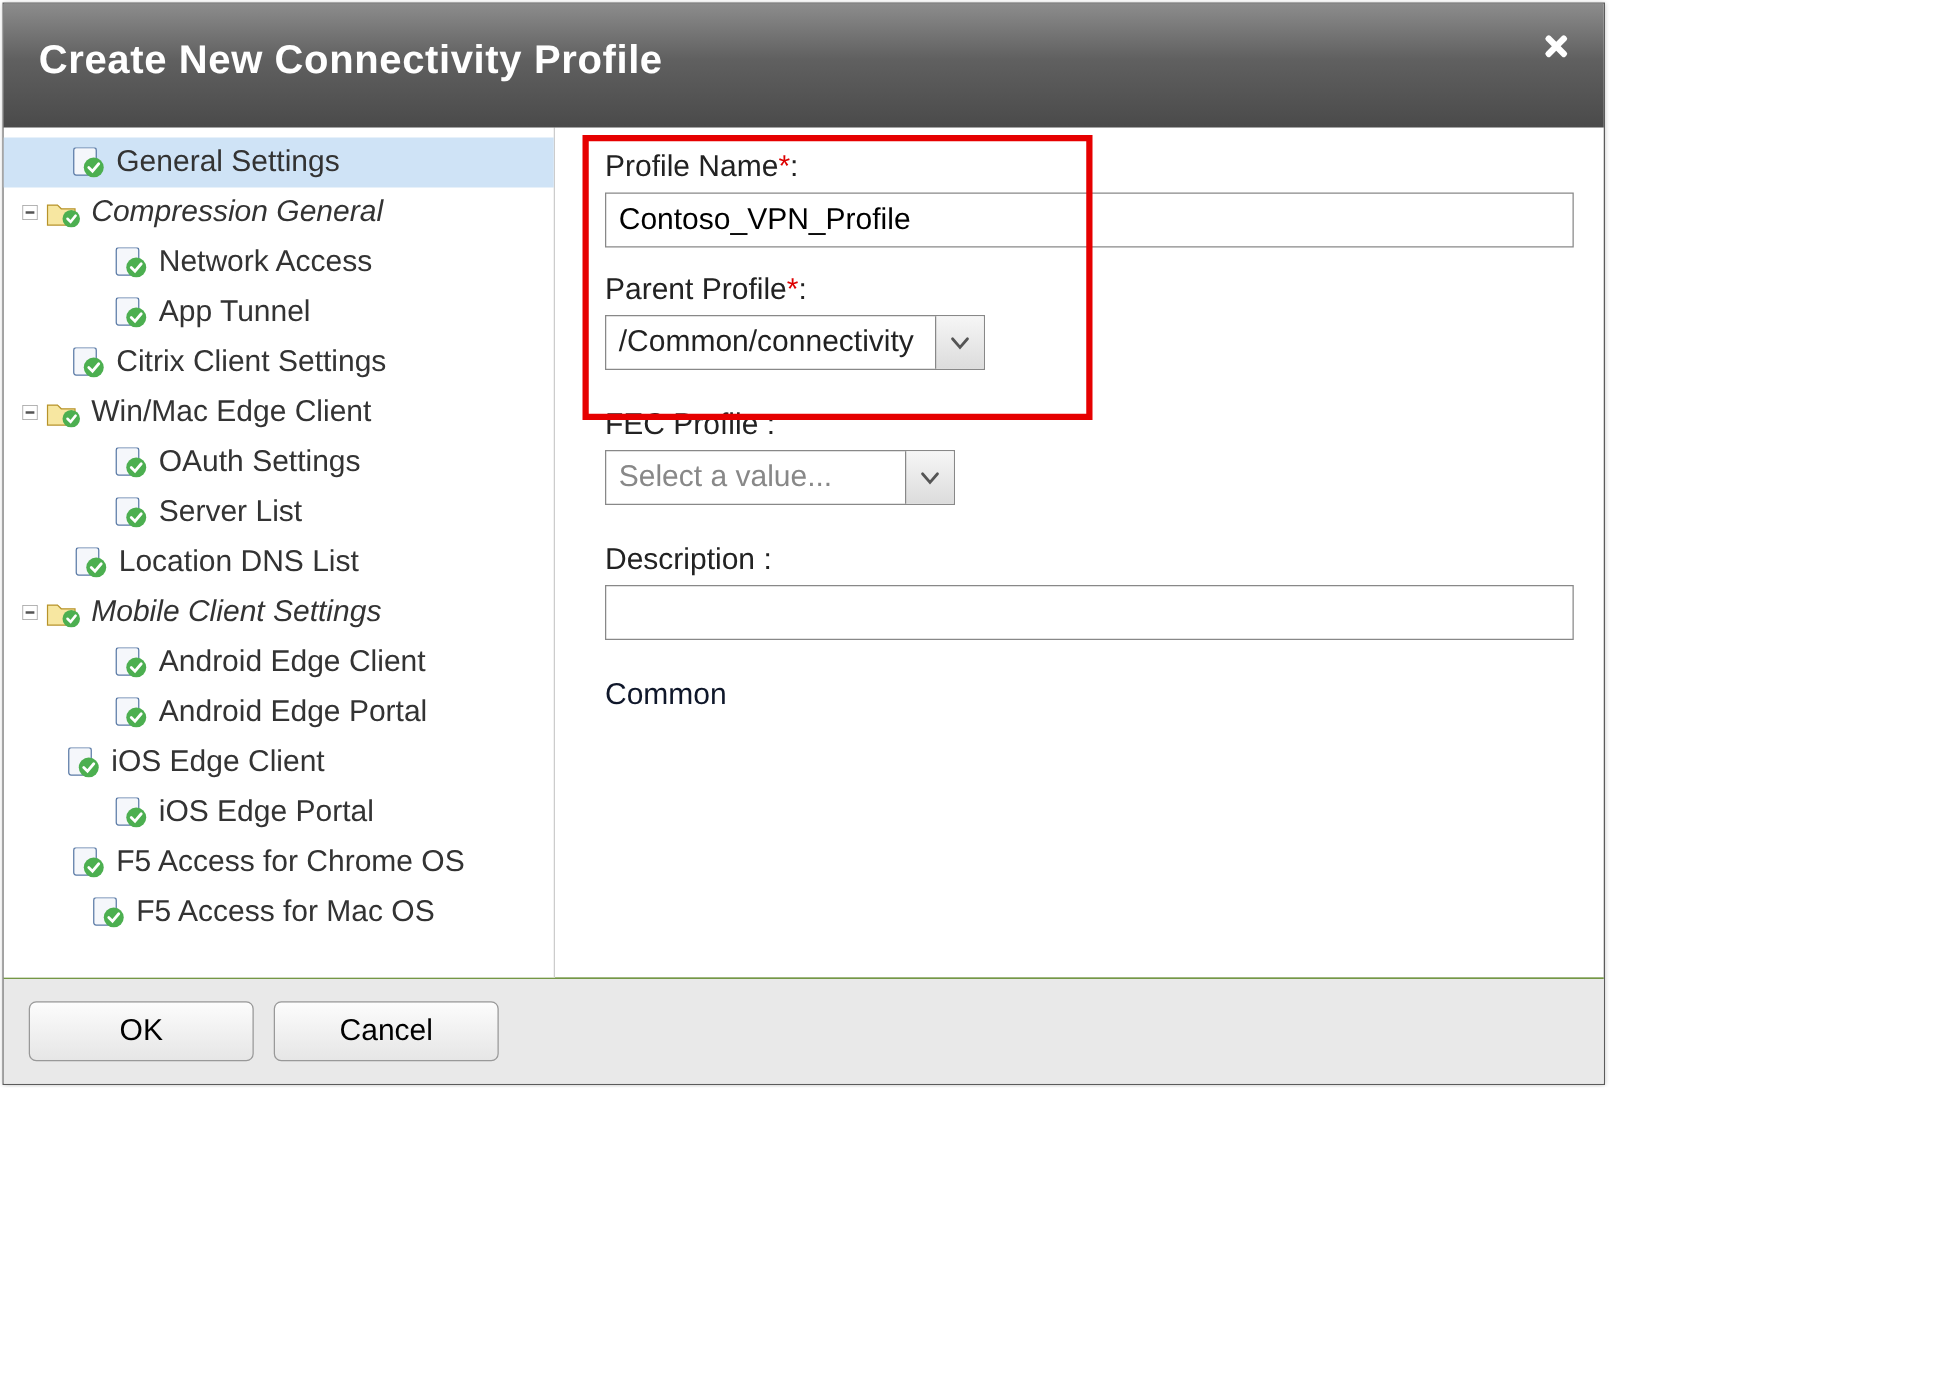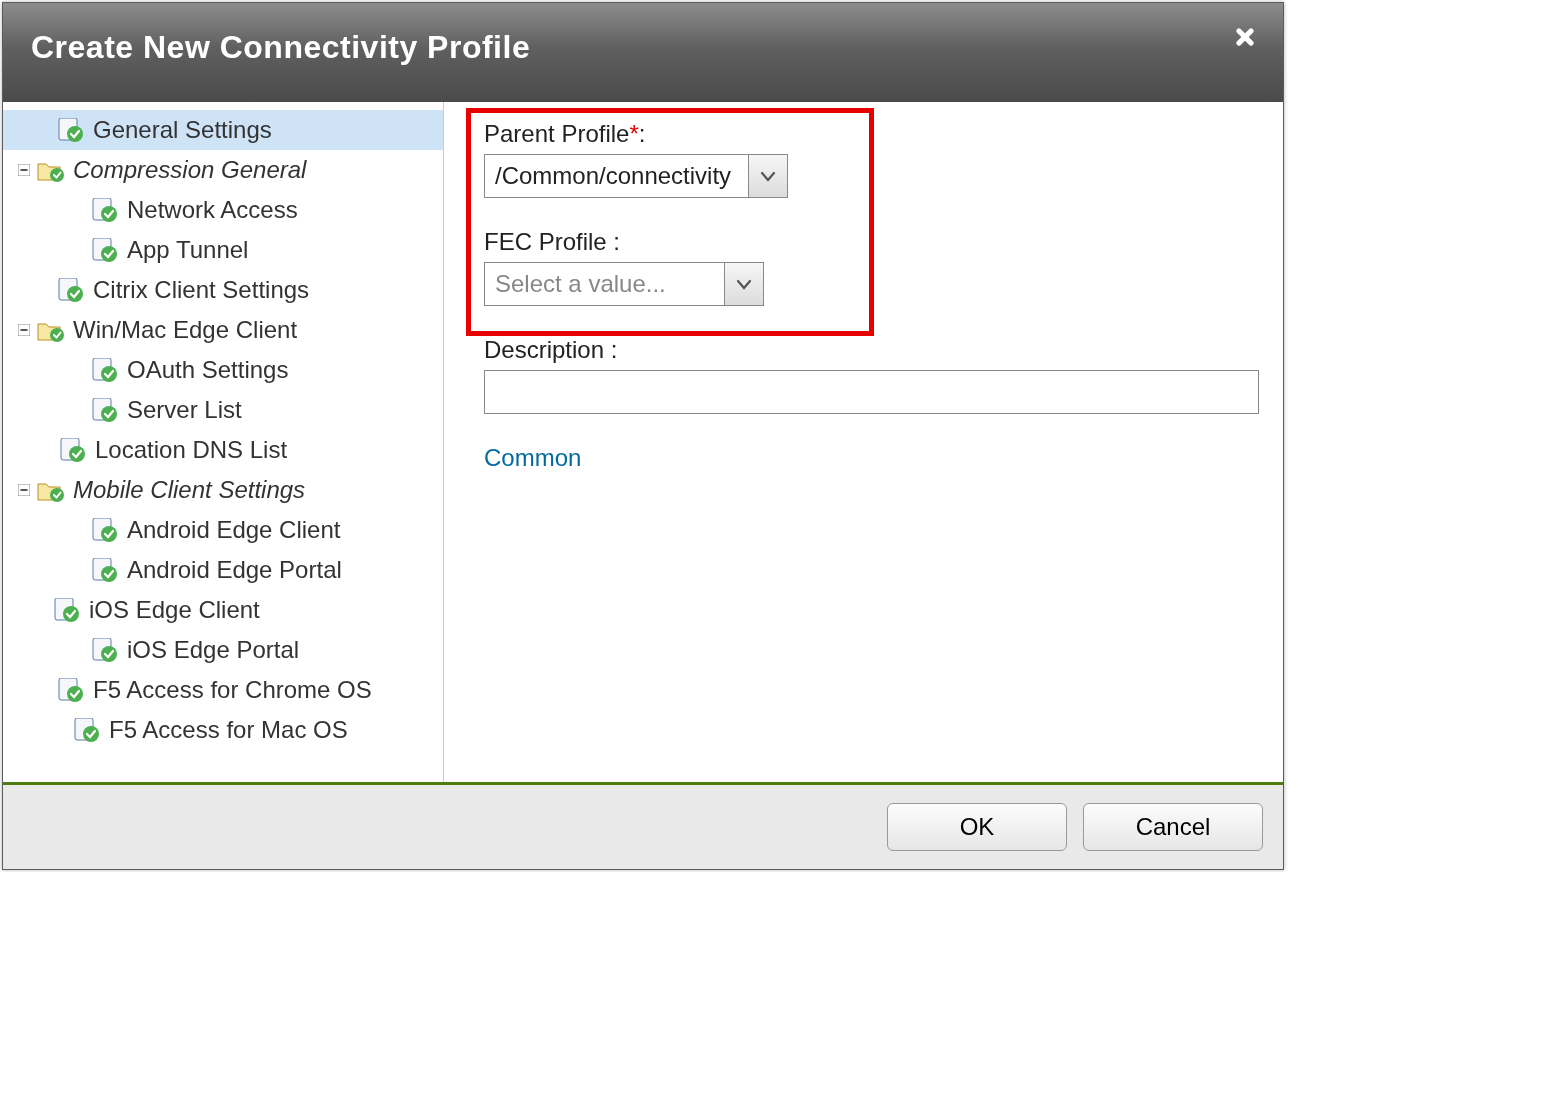--- a/index.html
+++ b/index.html
@@ -135,28 +135,28 @@
     padding:0 10px;
     font-size:24px;
   }
   .select-wrap .select-btn {
     width:38px;
     border-left:1px solid #888;
     background: linear-gradient(#f6f6f6,#dcdcdc);
     display:flex; align-items:center; justify-content:center;
     cursor:pointer;
   }
-  .readonly-val { color:#0369a1; font-size:24px; margin-top:4px; }
+  .readonly-val { color:#0f172a; font-size:24px; margin-top:4px; }
 
   .dlg-footer {
     background:#e9e9e9;
-    border-top:3px solid #4d7c0f;
+    border-top:1px solid #4d7c0f;
     padding:18px 20px;
     display:flex;
-    justify-content:flex-end;
+    justify-content:flex-start;
     gap:16px;
   }
   .btn {
     min-width:180px;
     height:48px;
     font-size:24px;
     border:1px solid #999;
     border-radius:6px;
     background:linear-gradient(#fcfcfc,#e6e6e6);
     cursor:pointer;
@@ -344,20 +344,26 @@
               <use href="#svg-page-check"></use>
             </svg>
           </span>
         <span class="tree-label">F5 Access for Mac OS</span>
       </div>
     </div>
 
     <div class="main">
       <div class="highlight-box"></div>
 
+      <div class="field">
+        <div class="field-label">
+          <span>Profile Name</span><span class="req">*</span>:
+        </div>
+        <input class="input full" type="text" value="Contoso_VPN_Profile" style="">
+      </div>
 
       <div class="field">
         <div class="field-label">
           <span>Parent Profile</span><span class="req">*</span>:
         </div>
         <div class="select-wrap narrow">
           <div class="select-text">/Common/connectivity</div>
           <div class="select-btn">
             <svg width="16" height="14">
                 <use href="#svg-chevron-down"></use>

